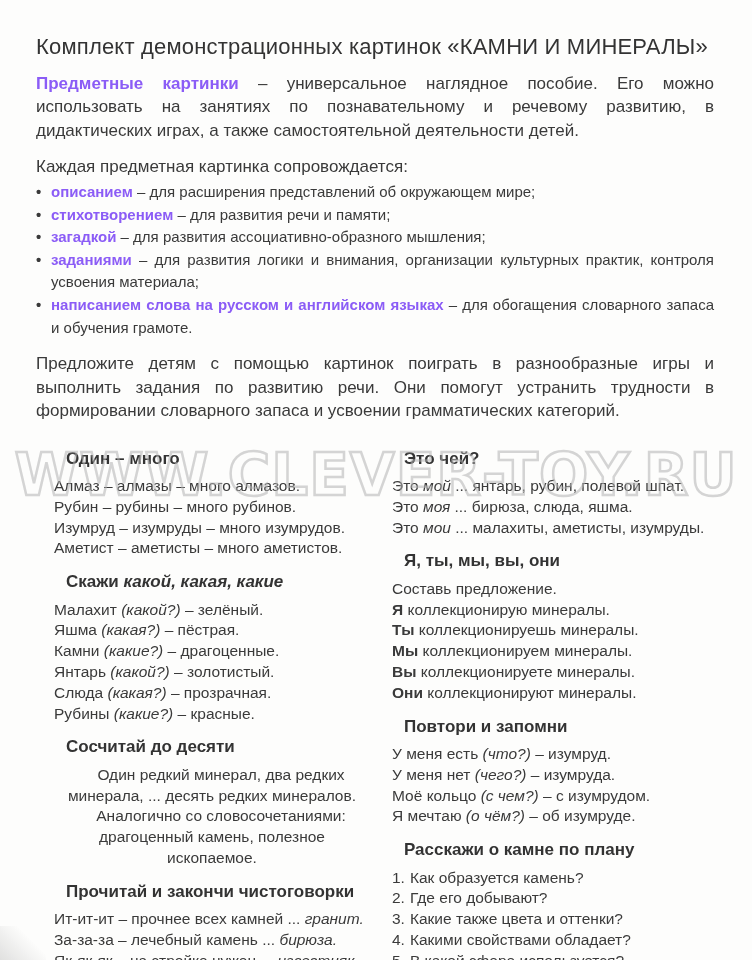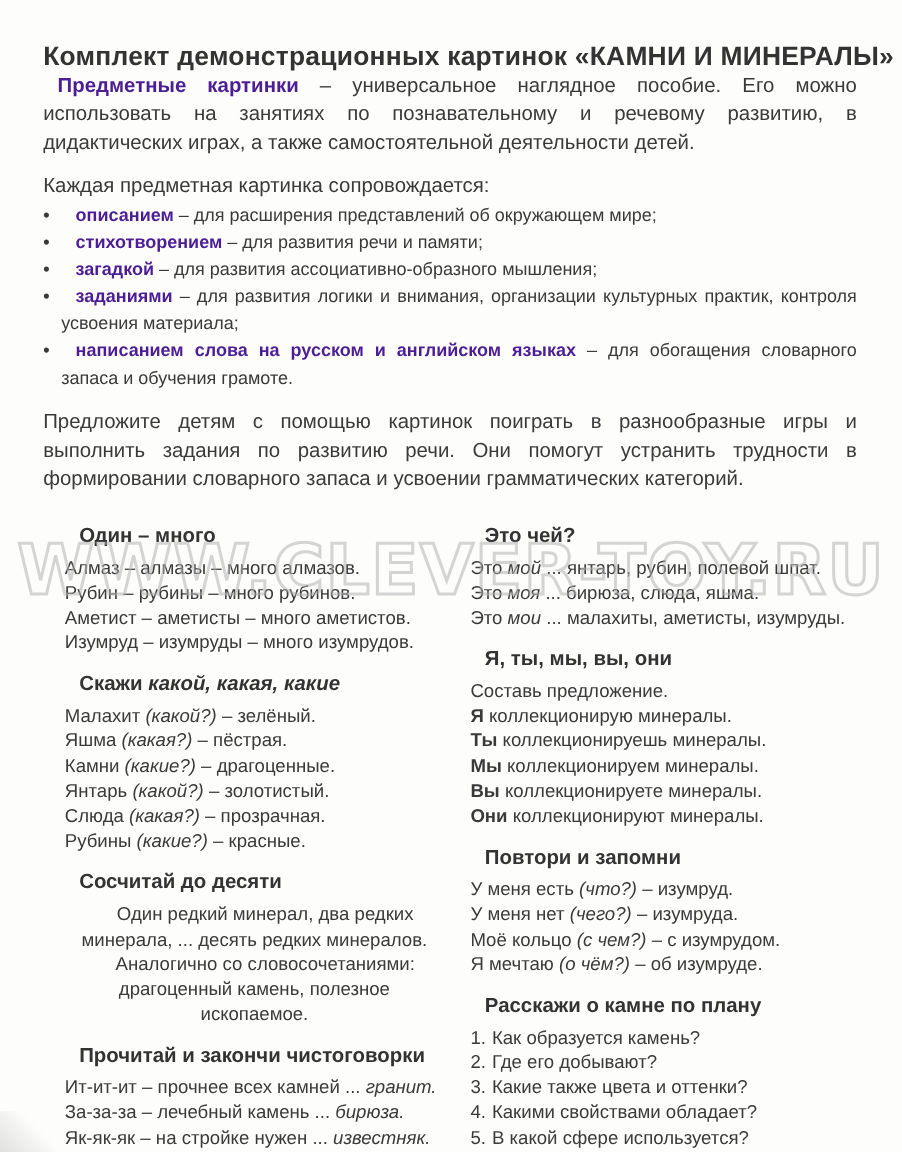--- a/index.html
+++ b/index.html
@@ -12,25 +12,25 @@
     font-family:"Liberation Sans","DejaVu Sans",sans-serif;
     color:#3a3a3a;
     overflow:hidden;
   }
   .page::after{
     content:"";position:absolute;left:0;bottom:0;width:46px;height:34px;
     background:linear-gradient(45deg,rgba(120,120,120,.22),rgba(120,120,120,0) 65%);
     pointer-events:none;
   }
   h1.title{
-    font-size:22px;line-height:1.18;margin:0 0 0;
-    font-weight:700;color:#333;letter-spacing:.2px;white-space:nowrap;
+    font-size:22px;line-height:1.18;margin:0 0 12px;
+    font-weight:400;color:#333;letter-spacing:.2px;white-space:nowrap;
   }
   p.body{font-size:17px;line-height:23.5px;text-align:justify;margin:0 0 13px;}
-  p.body b,li b{color:#4c1d95;margin-left:12px;}
+  p.body b,li b{color:#8b5cf6;}
   ul.accomp{list-style:none;margin:0 0 13px;padding:0;font-size:15px;line-height:22.6px;}
   ul.accomp li{position:relative;padding-left:15px;text-align:justify;}
   ul.accomp li::before{content:"\2022";position:absolute;left:0;top:0;font-weight:700;}
   .cols{display:flex;gap:22px;padding-left:18px;margin-top:2px;}
   .col-left{width:316px;flex:none;}
   .col-right{flex:1;min-width:0;}
   h3{font-size:17px;font-weight:700;color:#333;margin:13px 12px 7px;line-height:1.2;}
   .ex p{margin:0;font-size:15.5px;line-height:20.8px;}
   .ex em, h3 em{font-style:italic;}
   .hang{margin-left:-18px;text-indent:18px;text-align:center;}
@@ -67,22 +67,22 @@
   <p class="body">Предложите детям с помощью картинок поиграть в разнообразные игры и выполнить задания по развитию речи. Они помогут устранить трудности в формировании словарного запаса и усвоении грамматических категорий.</p>
 
   <div class="cols">
 
     <div class="col-left">
 
       <section class="ex">
         <h3>Один – много</h3>
         <p>Алмаз – алмазы – много алмазов.</p>
         <p>Рубин – рубины – много рубинов.</p>
+        <p>Изумруд – изумруды – много изумрудов.</p>
         <p>Аметист – аметисты – много аметистов.</p>
-        <p>Изумруд – изумруды – много изумрудов.</p>
       </section>
 
       <section class="ex">
         <h3><span>Скажи </span><em>какой, какая, какие</em></h3>
         <p><span>Малахит </span><em>(какой?)</em><span> – зелёный.</span></p>
         <p><span>Яшма </span><em>(какая?)</em><span> – пёстрая.</span></p>
         <p><span>Камни </span><em>(какие?)</em><span> – драгоценные.</span></p>
         <p><span>Янтарь </span><em>(какой?)</em><span> – золотистый.</span></p>
         <p><span>Слюда </span><em>(какая?)</em><span> – прозрачная.</span></p>
         <p><span>Рубины </span><em>(какие?)</em><span> – красные.</span></p>

